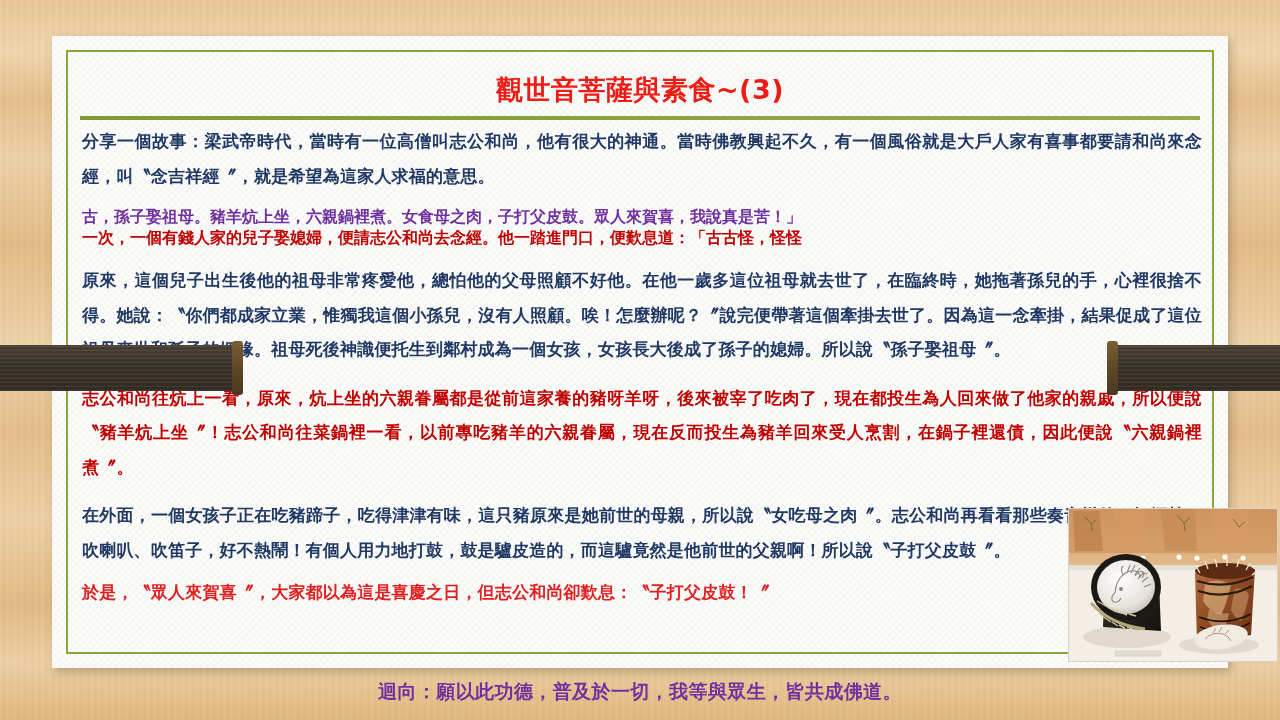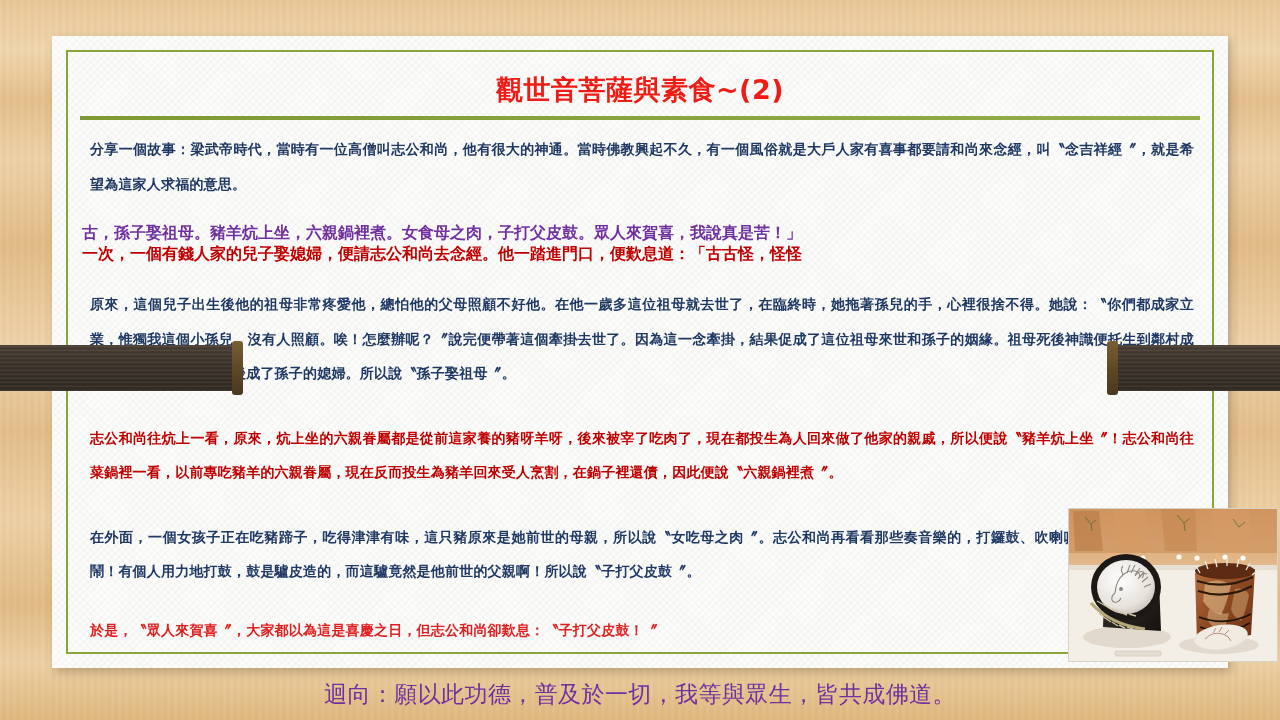--- a/index.html
+++ b/index.html
@@ -116,22 +116,22 @@
 
   .body {
     position: absolute;
     left: 30px;
     right: 26px;
     top: 88px;
     bottom: 20px;
   }
 
   p.para {
-    margin: 8px;
-    font-size: 14px;
+    margin: 0;
+    font-size: 17px;
     line-height: 34.5px;
     letter-spacing: 0.2px;
     text-align: justify;
     text-justify: inter-character;
   }
   .dark   { color: #1f3864; font-weight: bold; }
   .red    { color: #c00000; font-weight: bold; }
   .purple { color: #7030a0; font-weight: bold; }
   .redline   { color: #e02020; font-weight: bold; }
 
@@ -155,39 +155,39 @@
     background: #efeae2;
   }
   .photo svg { display: block; }
 
   .footer {
     position: absolute;
     left: 0;
     top: 679px;
     width: 100%;
     text-align: center;
-    font-size: 23px;
-    font-weight: normal;
+    font-size: 19px;
+    font-weight: bold;
     color: #7030a0;
     z-index: 9;
     letter-spacing: 0.4px;
   }
 </style>
 </head>
 <body>
 
 <div class="rod rod-left"></div>
 <div class="rod-cap cap-left"></div>
 <div class="rod rod-right"></div>
 <div class="rod-cap cap-right"></div>
 
 <div class="card">
   <div class="card-inner-border"></div>
 
-  <div class="title">觀世音菩薩與素食~(2)</div>
+  <div class="title">觀世音菩薩與素食~(3)</div>
   <div class="title-rule"></div>
 
   <div class="body">
 
     <p class="para dark">分享一個故事：梁武帝時代，當時有一位高僧叫志公和尚，他有很大的神通。當時佛教興起不久，有一個風俗就是大戶人家有喜事都要請和尚來念經，叫〝念吉祥經〞，就是希望為這家人求福的意思。</p>
 
     <div class="gap-md"></div>
 
     <div class="para p2">
       <span class="ln purple">古，孫子娶祖母。豬羊炕上坐，六親鍋裡煮。女食母之肉，子打父皮鼓。眾人來賀喜，我說真是苦！」</span>

